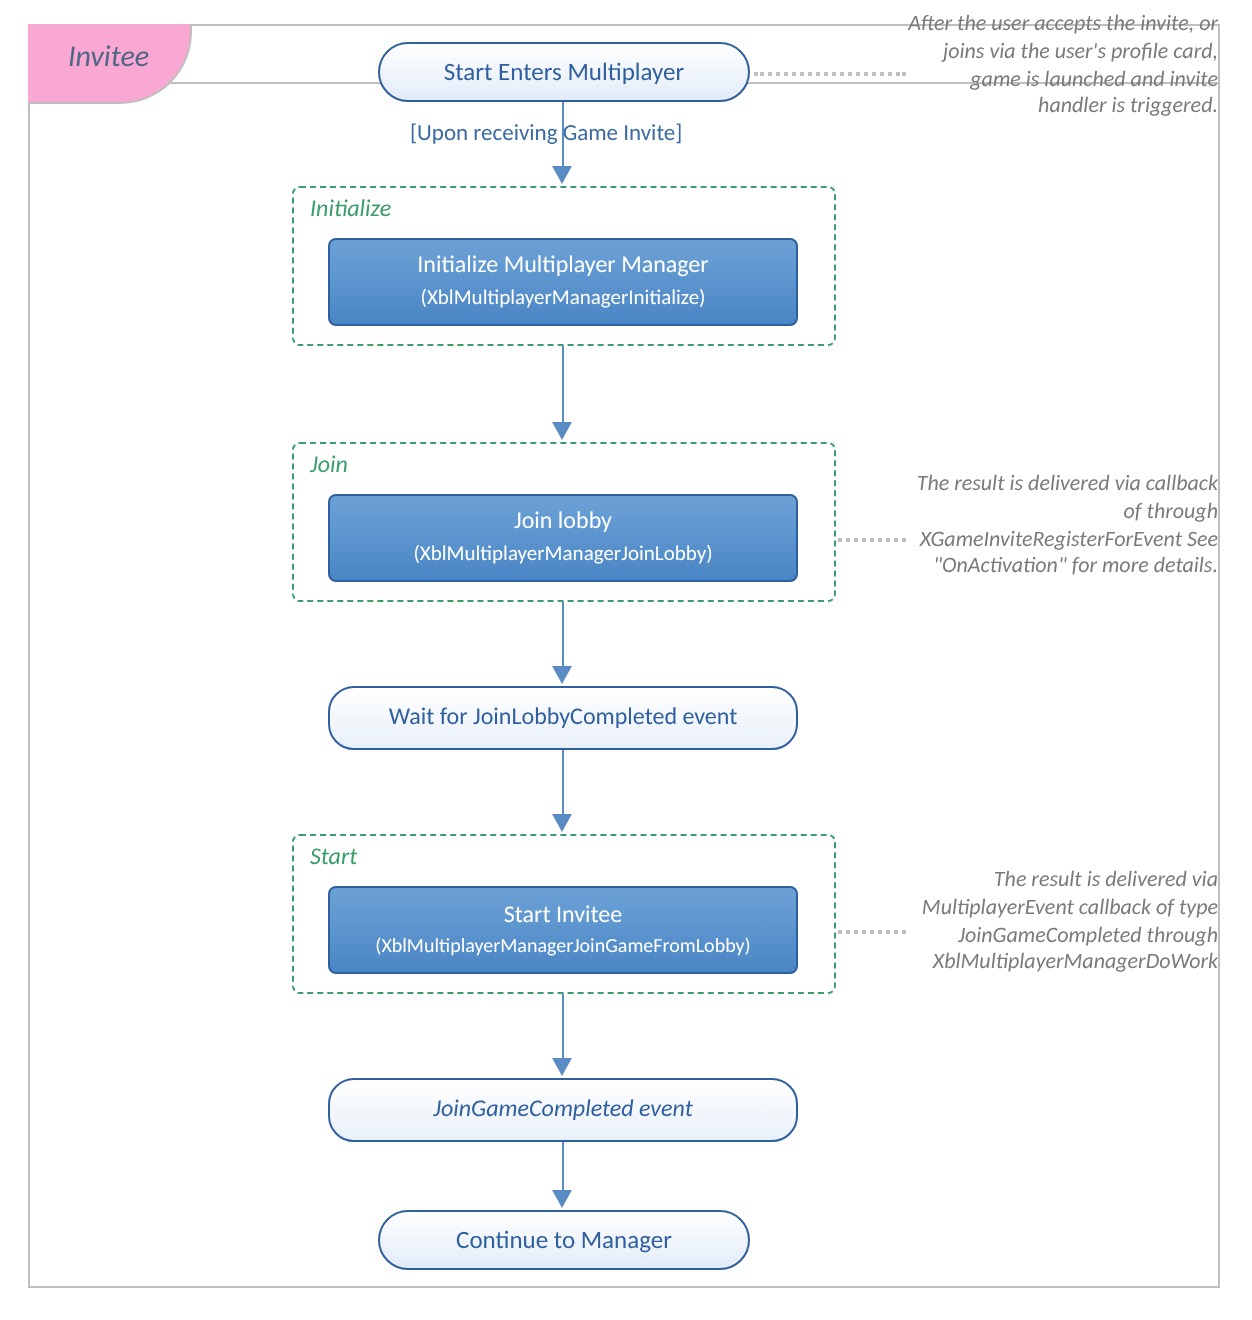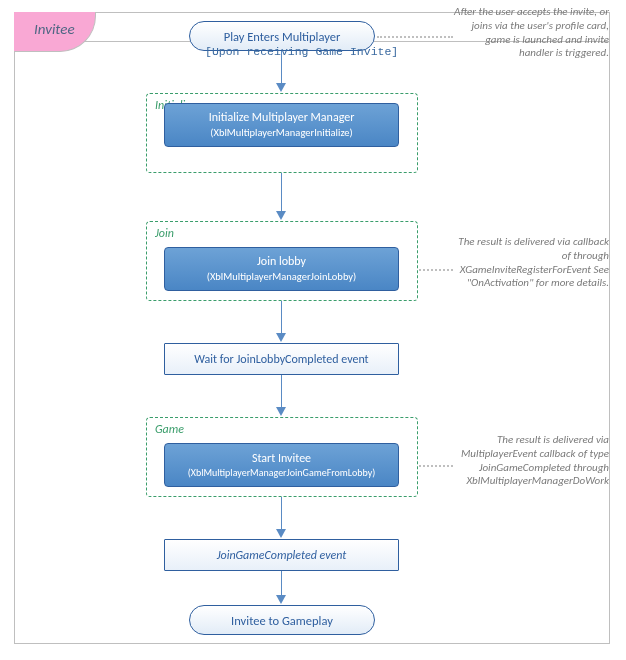--- a/index.html
+++ b/index.html
@@ -96,21 +96,21 @@
     flex-direction: column;
     align-items: center;
     justify-content: center;
     padding: 4px 10px;
     line-height: 1.3;
   }
   .action-sub { font-size: 10.5px; }
   .plain-box {
     position: absolute;
     border: 1.5px solid #2f5f9f;
-    border-radius: 1px;
+    border-radius: 13px;
     background: linear-gradient(#ffffff, #e8f0f9);
     color: #2f5f9f;
     font-size: 12px;
     display: flex;
     align-items: center;
     justify-content: center;
     text-align: center;
     padding: 4px 10px;
   }
   .arrow-line {
@@ -134,34 +134,34 @@
 </head>
 <body>
 
 <div class="container-frame">
   <div class="top-rule"></div>
   <div class="invitee-tab">
     <span>Invitee</span>
   </div>
 
   <div class="pill" style="left:174px; top:8px; width:186px; height:30px;">
-    <span>Play Enters Multiplayer</span>
+    <span>Start Enters Multiplayer</span>
   </div>
   <div class="dotline" style="left:362px; top:23px; width:76px;"></div>
   <div class="annotation" style="left:434px; top:-8px; width:160px;">After the user accepts the invite, or joins via the user's profile card, game is launched and invite handler is triggered.</div>
 
-  <div class="condition" style="left:190px; top:32px;font-family:Liberation Mono, monospace;">[Upon receiving Game Invite]</div>
+  <div class="condition" style="left:190px; top:47px;">[Upon receiving Game Invite]</div>
 
   <div class="arrow-line" style="left:266px; top:38px; height:34px;"></div>
   <div class="arrow-head" style="left:261px; top:70px;"></div>
 
   <div class="phase-box" style="left:131px; top:80px; width:272px; height:80px;">
     <div class="phase-label">Initialize</div>
   </div>
-  <div class="action-box" style="left:149px; top:90px; width:235px; height:44px;">
+  <div class="action-box" style="left:149px; top:106px; width:235px; height:44px;">
     <span>Initialize Multiplayer Manager</span>
     <span class="action-sub">(XblMultiplayerManagerInitialize)</span>
   </div>
 
   <div class="arrow-line" style="left:266px; top:160px; height:40px;"></div>
   <div class="arrow-head" style="left:261px; top:198px;"></div>
 
   <div class="phase-box" style="left:131px; top:208px; width:272px; height:80px;">
     <div class="phase-label">Join</div>
   </div>
@@ -176,35 +176,35 @@
   <div class="arrow-head" style="left:261px; top:320px;"></div>
 
   <div class="plain-box" style="left:149px; top:330px; width:235px; height:32px;">
     <span>Wait for JoinLobbyCompleted event</span>
   </div>
 
   <div class="arrow-line" style="left:266px; top:362px; height:34px;"></div>
   <div class="arrow-head" style="left:261px; top:394px;"></div>
 
   <div class="phase-box" style="left:131px; top:404px; width:272px; height:80px;">
-    <div class="phase-label">Game</div>
+    <div class="phase-label">Start</div>
   </div>
   <div class="action-box" style="left:149px; top:430px; width:235px; height:44px;">
     <span>Start Invitee</span>
     <span class="action-sub" style="font-size:10px;">(XblMultiplayerManagerJoinGameFromLobby)</span>
   </div>
   <div class="dotline" style="left:404px; top:452px; width:34px;"></div>
   <div class="annotation" style="left:430px; top:420px; width:164px;">The result is delivered via MultiplayerEvent callback of type JoinGameCompleted through XblMultiplayerManagerDoWork</div>
 
   <div class="arrow-line" style="left:266px; top:484px; height:34px;"></div>
   <div class="arrow-head" style="left:261px; top:516px;"></div>
 
   <div class="plain-box" style="left:149px; top:526px; width:235px; height:32px;font-style:italic;">
     <span>JoinGameCompleted event</span>
   </div>
 
   <div class="arrow-line" style="left:266px; top:558px; height:26px;"></div>
   <div class="arrow-head" style="left:261px; top:582px;"></div>
 
   <div class="pill" style="left:174px; top:592px; width:186px; height:30px;">
-    <span>Invitee to Gameplay</span>
+    <span>Continue to Manager</span>
   </div>
 </div>
 
 </body></html>

